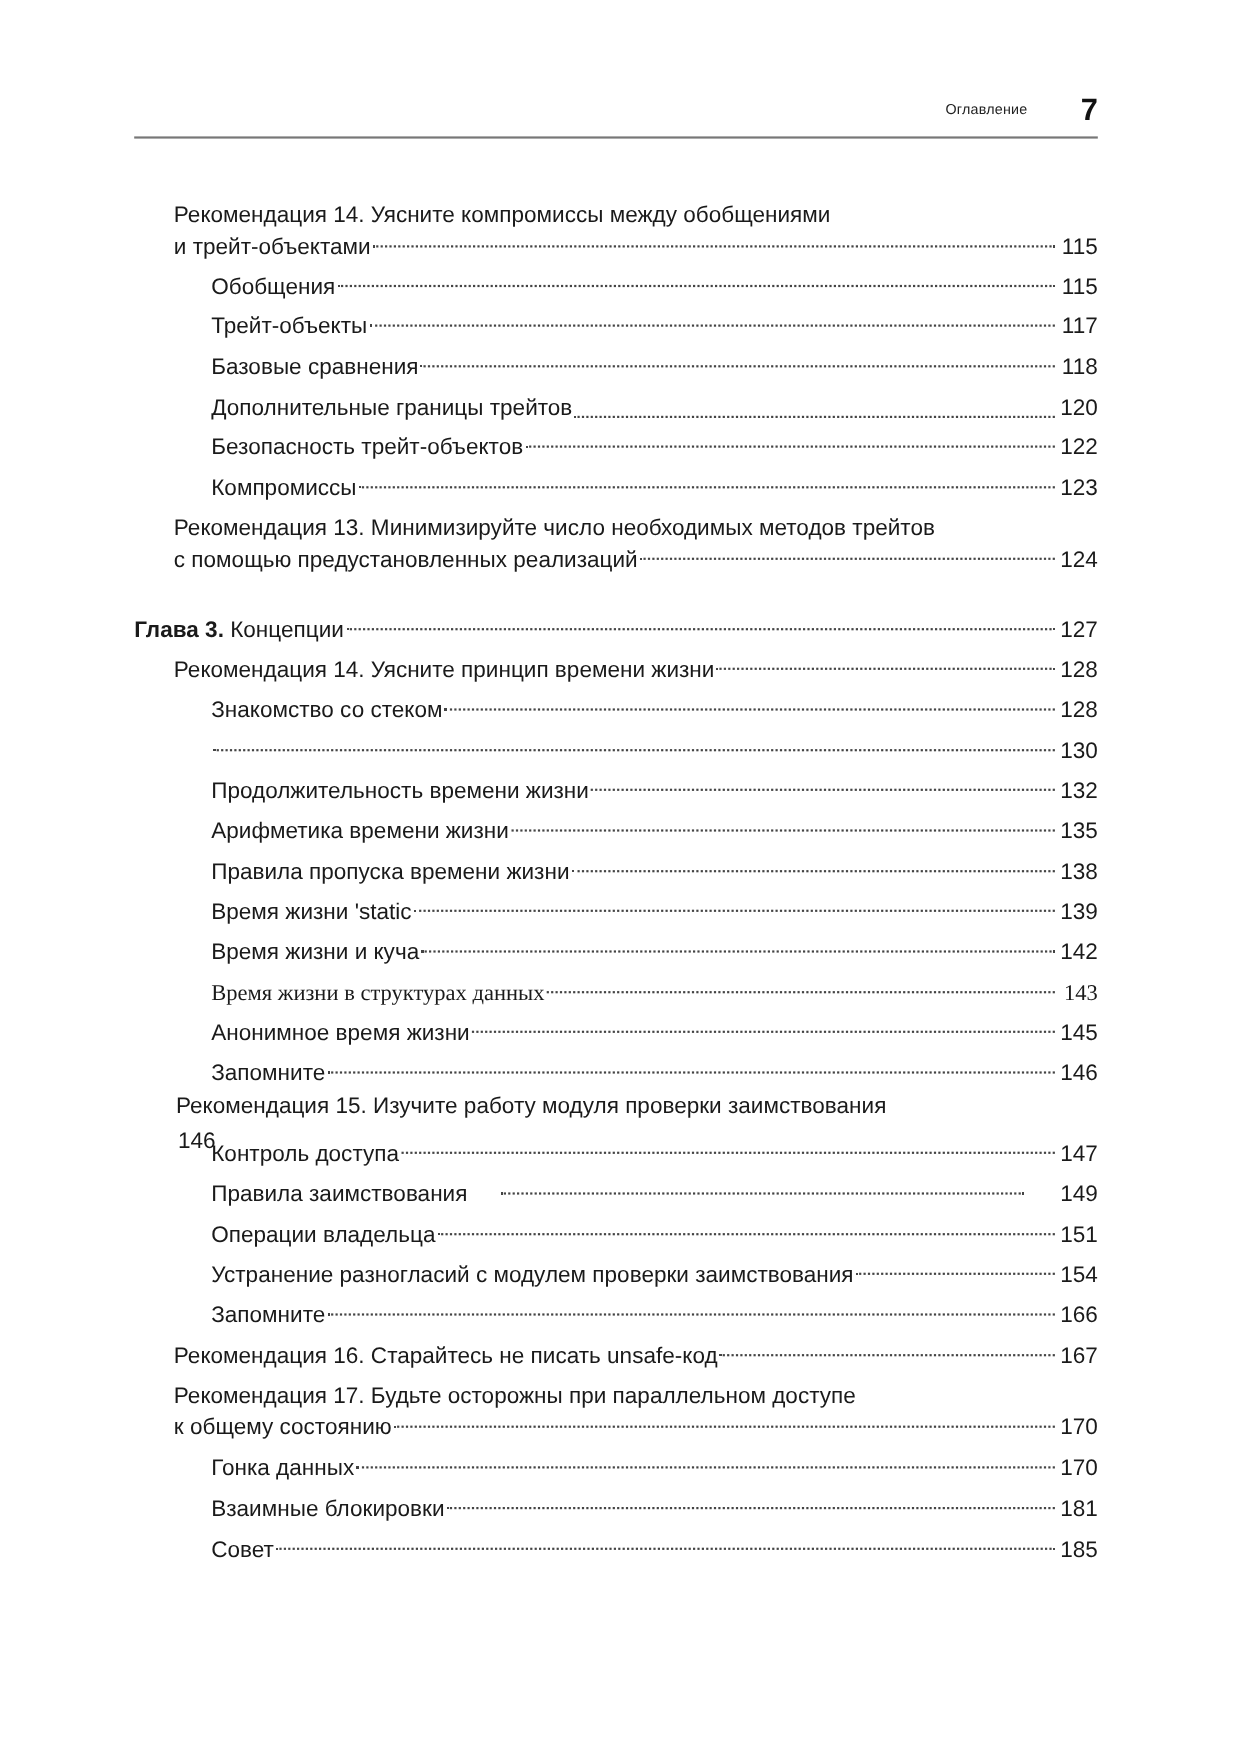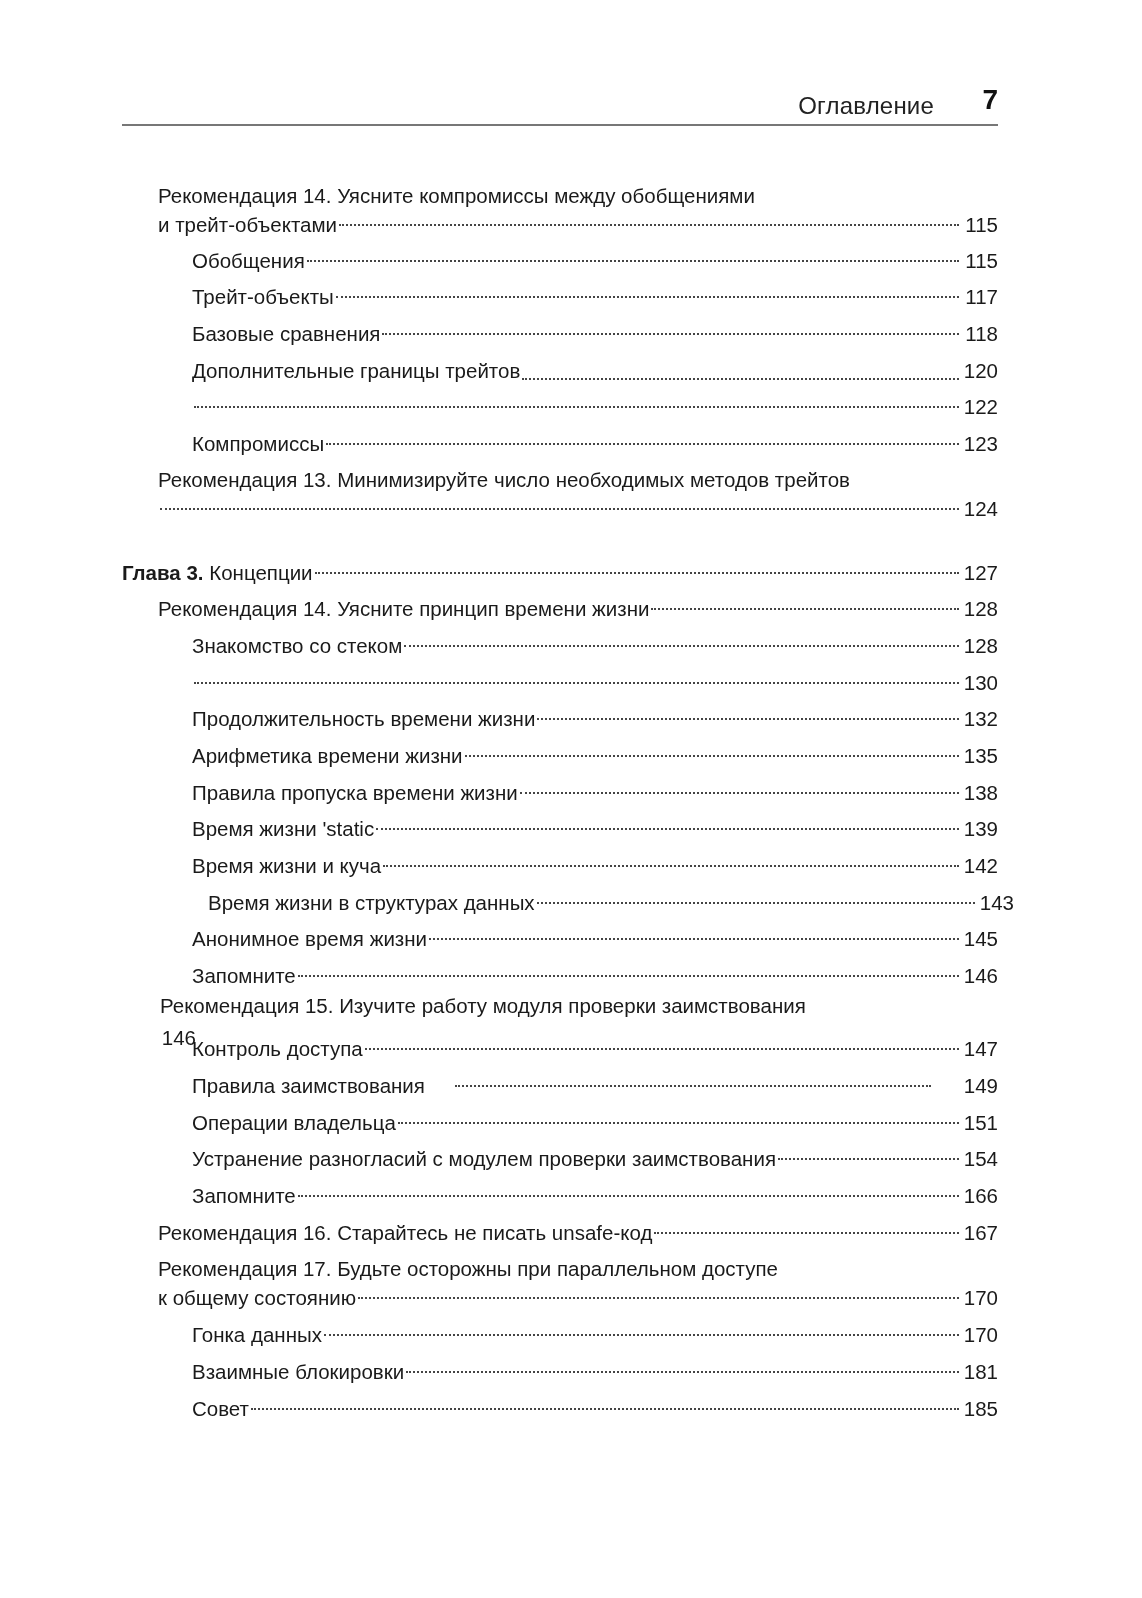--- a/index.html
+++ b/index.html
@@ -4,21 +4,21 @@
 <style>
   html, body { margin: 0; padding: 0; background: #ffffff; }
   body {
     width: 1142px; height: 1598px; position: relative; overflow: hidden;
     font-family: "Liberation Sans", "DejaVu Sans", sans-serif; color: #1a1a1a;
   }
   .header {
     position: absolute; left: 122px; top: 82px; width: 876px; height: 44px;
   }
   .header-title {
-    position: absolute; right: 64px; top: 10px; font-size: 24px; color: #222;
+    position: absolute; right: 64px; top: 10px; font-size: 13px; color: #222;
     font-family: "Liberation Sans Narrow", "Liberation Sans", sans-serif; letter-spacing: 0.2px;
   }
   .header-page {
     position: absolute; right: 0; top: 2px; font-size: 28px; font-weight: bold; color: #111;
   }
   .header-rule {
     position: absolute; left: 0; right: 0; bottom: 0; height: 2px; background: #777;
   }
   .toc { position: absolute; left: 0; top: 0; width: 1142px; }
   .row {
@@ -64,30 +64,32 @@
       <span class="title">Базовые сравнения</span>
       <span class="leader"></span>
       <span class="page">118</span>
     </div>
     <div class="row" style="left: 192px; width: 806px; top: 356px; align-items: flex-end;">
       <span class="title">Дополнительные границы трейтов</span>
       <span class="leader"></span>
       <span class="page">120</span>
     </div>
     <div class="row" style="left: 192px; width: 806px; top: 392px;">
+      <span class="title">Безопасность трейт-объектов</span>
       <span class="leader"></span>
       <span class="page">122</span>
     </div>
     <div class="row" style="left: 192px; width: 806px; top: 429px;">
       <span class="title">Компромиссы</span>
       <span class="leader"></span>
       <span class="page">123</span>
     </div>
     <div class="line1" style="left: 158px; top: 465px;">Рекомендация 13. Минимизируйте число необходимых методов трейтов</div>
     <div class="row" style="left: 158px; width: 840px; top: 494px;">
+      <span class="title">с помощью предустановленных реализаций</span>
       <span class="leader"></span>
       <span class="page">124</span>
     </div>
     <div class="row" style="left: 122px; width: 876px; top: 558px;">
       <span class="title"><b>Глава 3. </b>Концепции</span>
       <span class="leader"></span>
       <span class="page">127</span>
     </div>
     <div class="row" style="left: 158px; width: 840px; top: 594px;">
       <span class="title">Рекомендация 14. Уясните принцип времени жизни</span>
@@ -121,21 +123,21 @@
     <div class="row" style="left: 192px; width: 806px; top: 814px;">
       <span class="title">Время жизни 'static</span>
       <span class="leader"></span>
       <span class="page">139</span>
     </div>
     <div class="row" style="left: 192px; width: 806px; top: 851px;">
       <span class="title">Время жизни и куча</span>
       <span class="leader"></span>
       <span class="page">142</span>
     </div>
-    <div class="row" style="left: 208px; width: 806px; top: 888px;">
+    <div class="row" style="left: 192px; width: 806px; top: 888px; font-family: Liberation Serif, serif;">
       <span class="title">Время жизни в структурах данных</span>
       <span class="leader"></span>
       <span class="page">143</span>
     </div>
     <div class="row" style="left: 192px; width: 806px; top: 924px;">
       <span class="title">Анонимное время жизни</span>
       <span class="leader"></span>
       <span class="page">145</span>
     </div>
     <div class="row" style="left: 192px; width: 806px; top: 961px;">

